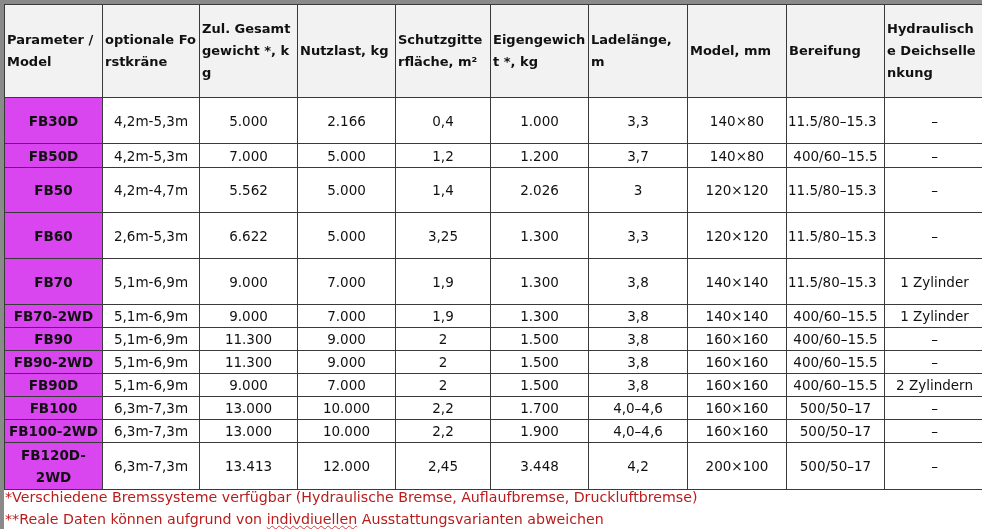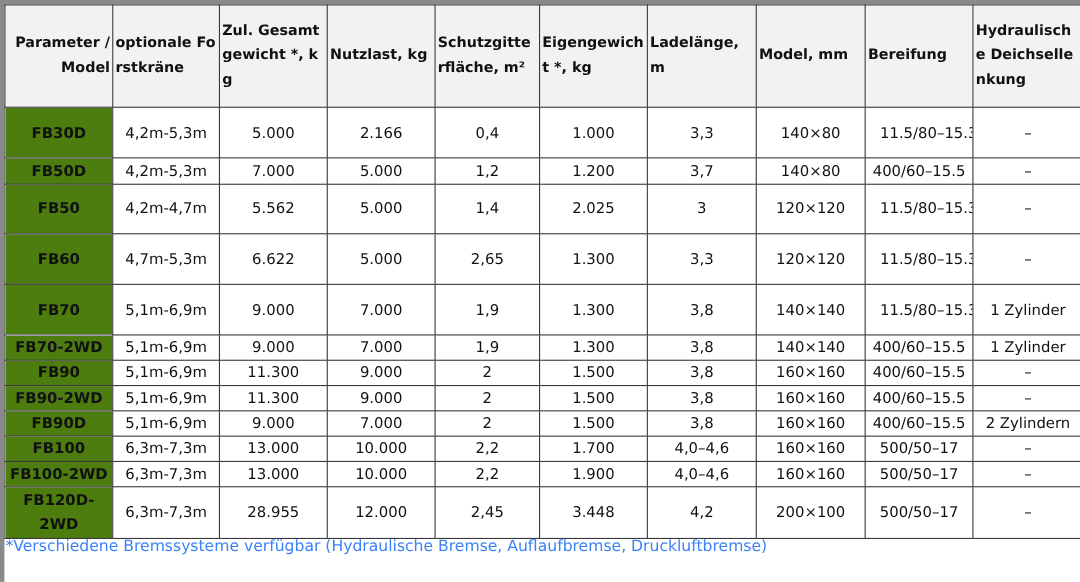--- a/index.html
+++ b/index.html
@@ -45,44 +45,44 @@
       background: #f2f2f2;
       font-weight: bold;
       text-align: left;
       vertical-align: middle;
       white-space: normal;
       word-break: break-all;
       line-height: 22px;
       font-size: 13px;
     }
     table.spec th.first {
-      text-align: right;
+      text-align: left;
     }
     table.spec td {
       text-align: center;
       vertical-align: middle;
       font-size: 13.5px;
     }
     table.spec td.model {
-      background: #4d7c0f;
+      background: #d946ef;
       font-weight: bold;
       white-space: normal;
       line-height: 22px;
     }
     table.spec td.tire {
       text-align: left;
-      padding-left: 13px;
+      padding-left: 1px;
     }
     .notes {
       position: absolute;
       left: 5px;
       top: 486px;
       font-size: 14.2px;
       line-height: 22px;
-      color: #3b82f6;
+      color: #b91c1c;
     }
     .notes .wavy {
       text-decoration: underline wavy #d04040;
       text-decoration-thickness: 1px;
     }
   </style>
 </head>
 <body>
 
 <div class="frame"></div>
@@ -138,32 +138,32 @@
         <td>140×80</td>
         <td>400/60–15.5</td>
         <td>–</td>
       </tr>
       <tr style="height: 45px;">
         <td class="model">FB50</td>
         <td>4,2m-4,7m</td>
         <td>5.562</td>
         <td>5.000</td>
         <td>1,4</td>
-        <td>2.025</td>
+        <td>2.026</td>
         <td>3</td>
         <td>120×120</td>
         <td class="tire">11.5/80–15.3</td>
         <td>–</td>
       </tr>
       <tr style="height: 46px;">
         <td class="model">FB60</td>
-        <td>4,7m-5,3m</td>
+        <td>2,6m-5,3m</td>
         <td>6.622</td>
         <td>5.000</td>
-        <td>2,65</td>
+        <td>3,25</td>
         <td>1.300</td>
         <td>3,3</td>
         <td>120×120</td>
         <td class="tire">11.5/80–15.3</td>
         <td>–</td>
       </tr>
       <tr style="height: 46px;">
         <td class="model">FB70</td>
         <td>5,1m-6,9m</td>
         <td>9.000</td>
@@ -243,27 +243,28 @@
         <td>2,2</td>
         <td>1.900</td>
         <td>4,0–4,6</td>
         <td>160×160</td>
         <td>500/50–17</td>
         <td>–</td>
       </tr>
       <tr style="height: 47px;">
         <td class="model">FB120D-2WD</td>
         <td>6,3m-7,3m</td>
-        <td>28.955</td>
+        <td>13.413</td>
         <td>12.000</td>
         <td>2,45</td>
         <td>3.448</td>
         <td>4,2</td>
         <td>200×100</td>
         <td>500/50–17</td>
         <td>–</td>
       </tr>
     </tbody>
 </table>
 
 <div class="notes">
   <div>*Verschiedene Bremssysteme verfügbar (Hydraulische Bremse, Auflaufbremse, Druckluftbremse)</div>
+  <div><span>**Reale Daten können aufgrund von </span><span class="wavy">indivdiuellen</span><span> Ausstattungsvarianten abweichen</span></div>
 </div>
 
 </body></html>

